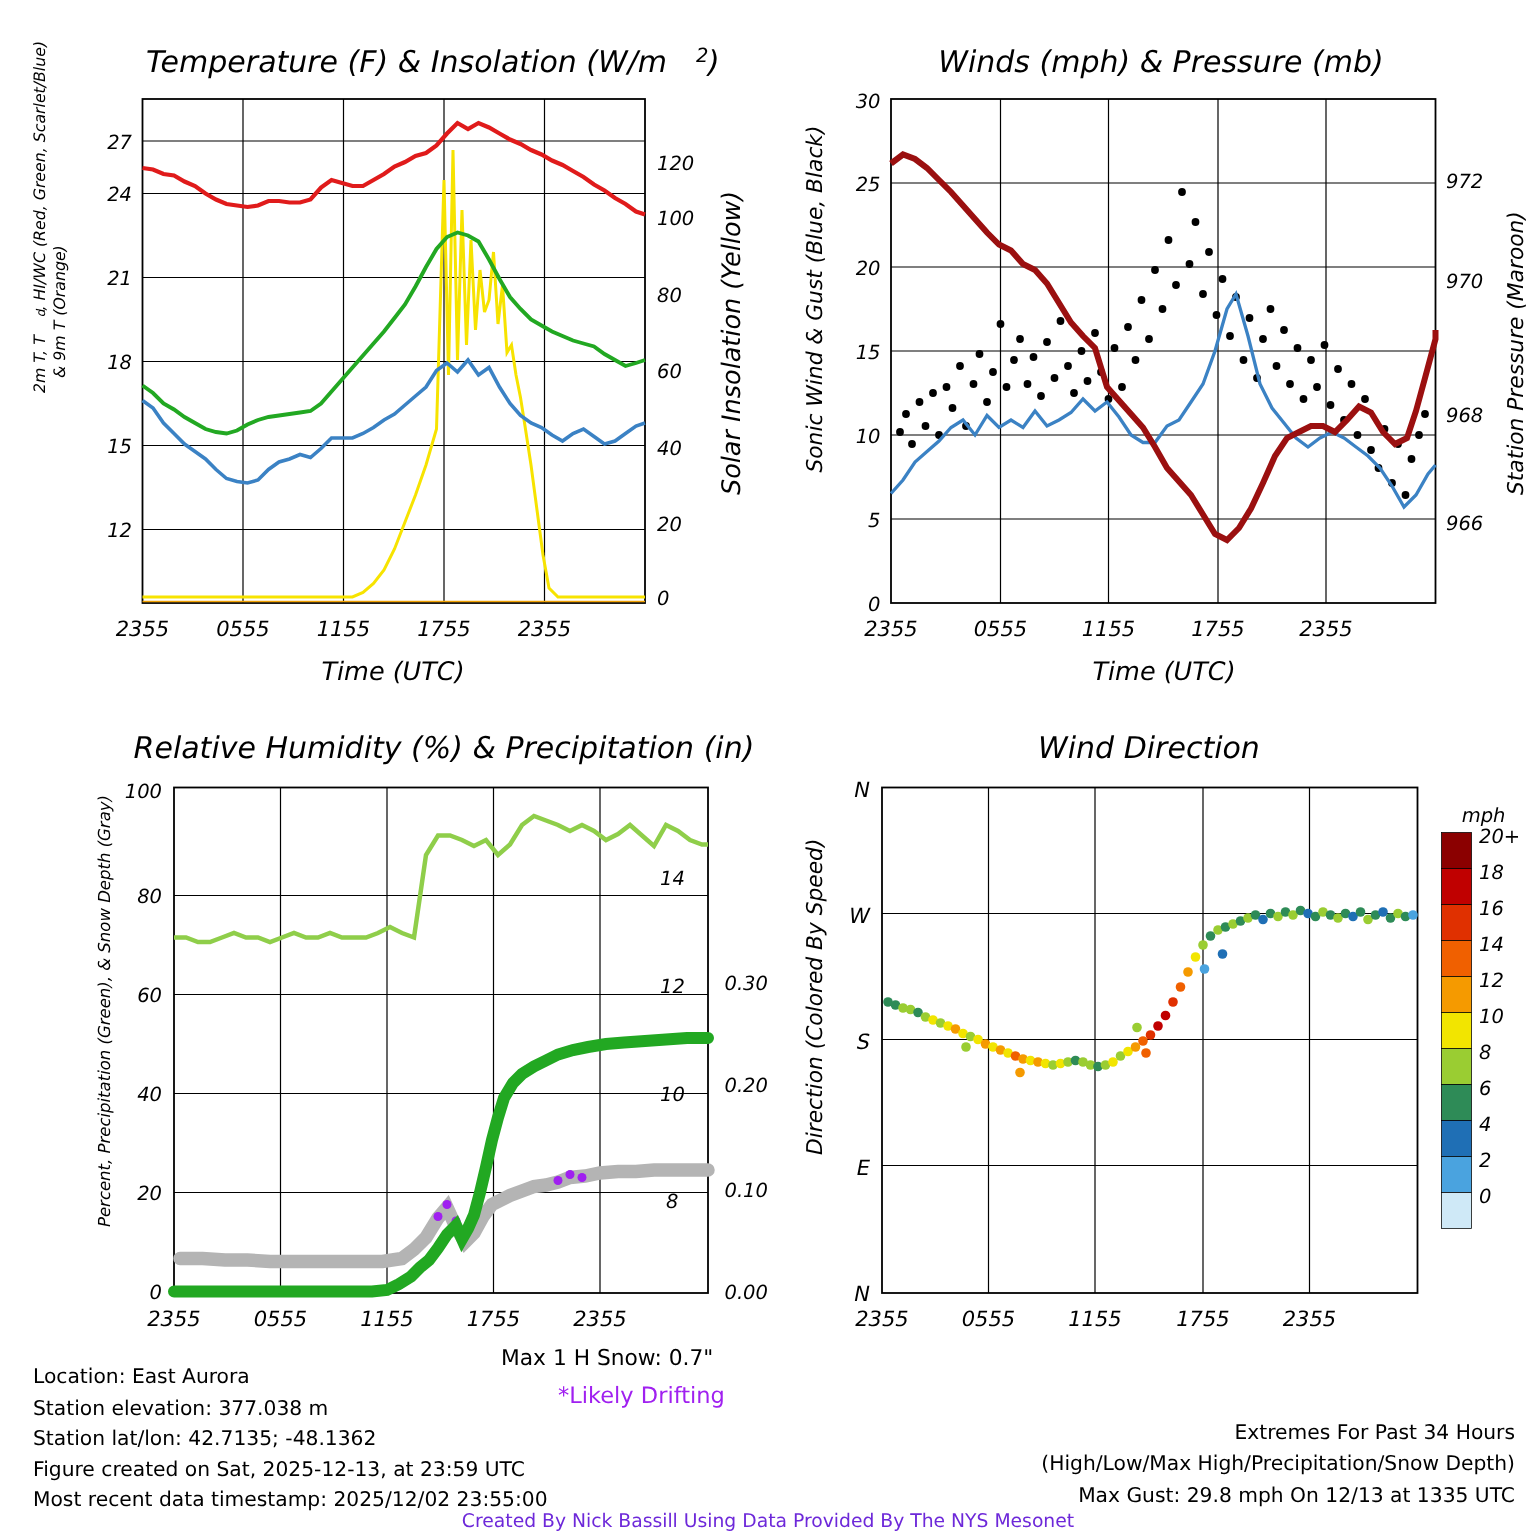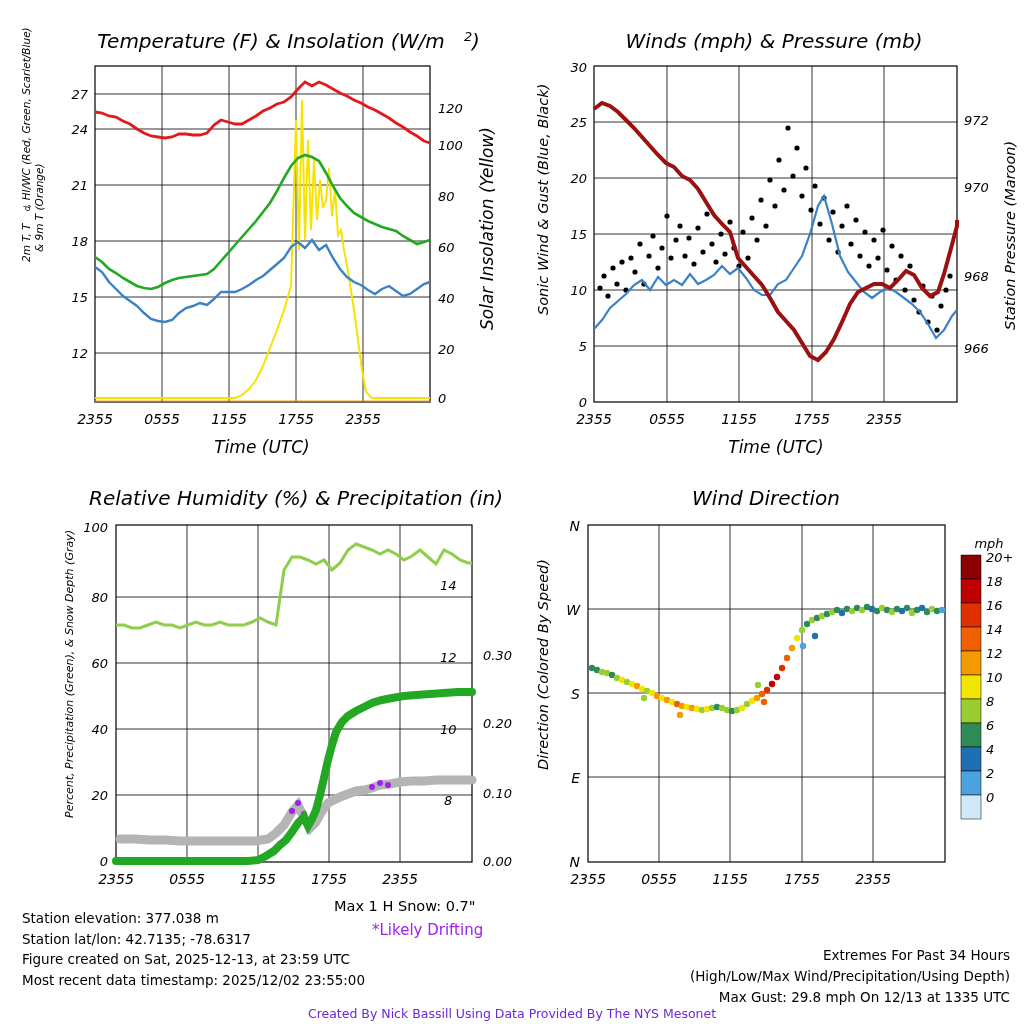--- a/index.html
+++ b/index.html
@@ -396,27 +396,28 @@
 </div>
 
 <div style="position:absolute;left:334px;top:898px;font-size:14.5px;">
   <span>Max 1 H Snow: 0.7"</span>
 </div>
 <div style="position:absolute;left:372px;top:921px;font-size:15px;color:#a020f0;">
   <span>*Likely Drifting</span>
 </div>
 
 <div style="position:absolute;left:22px;top:908px;line-height:20.5px;">
+  <div class="footer-txt">Location: East Aurora</div>
   <div class="footer-txt">Station elevation: 377.038 m</div>
-  <div class="footer-txt">Station lat/lon: 42.7135; -78.6317</div>
+  <div class="footer-txt">Station lat/lon: 42.7135; -48.1362</div>
   <div class="footer-txt">Figure created on Sat, 2025-12-13, at 23:59 UTC</div>
   <div class="footer-txt">Most recent data timestamp: 2025/12/02 23:55:00</div>
 </div>
 
 <div style="position:absolute;right:14px;top:945px;text-align:right;line-height:21px;">
   <div class="footer-txt">Extremes For Past 34 Hours</div>
-  <div class="footer-txt">(High/Low/Max Wind/Precipitation/Using Depth)</div>
+  <div class="footer-txt">(High/Low/Max High/Precipitation/Snow Depth)</div>
   <div class="footer-txt">Max Gust: 29.8 mph On 12/13 at 1335 UTC</div>
 </div>
 
 <div style="position:absolute;left:0;right:0;top:1006px;text-align:center;font-size:12.5px;color:#6d28d9;">
   <span>Created By Nick Bassill Using Data Provided By The NYS Mesonet</span>
 </div>
 
 </body></html>

